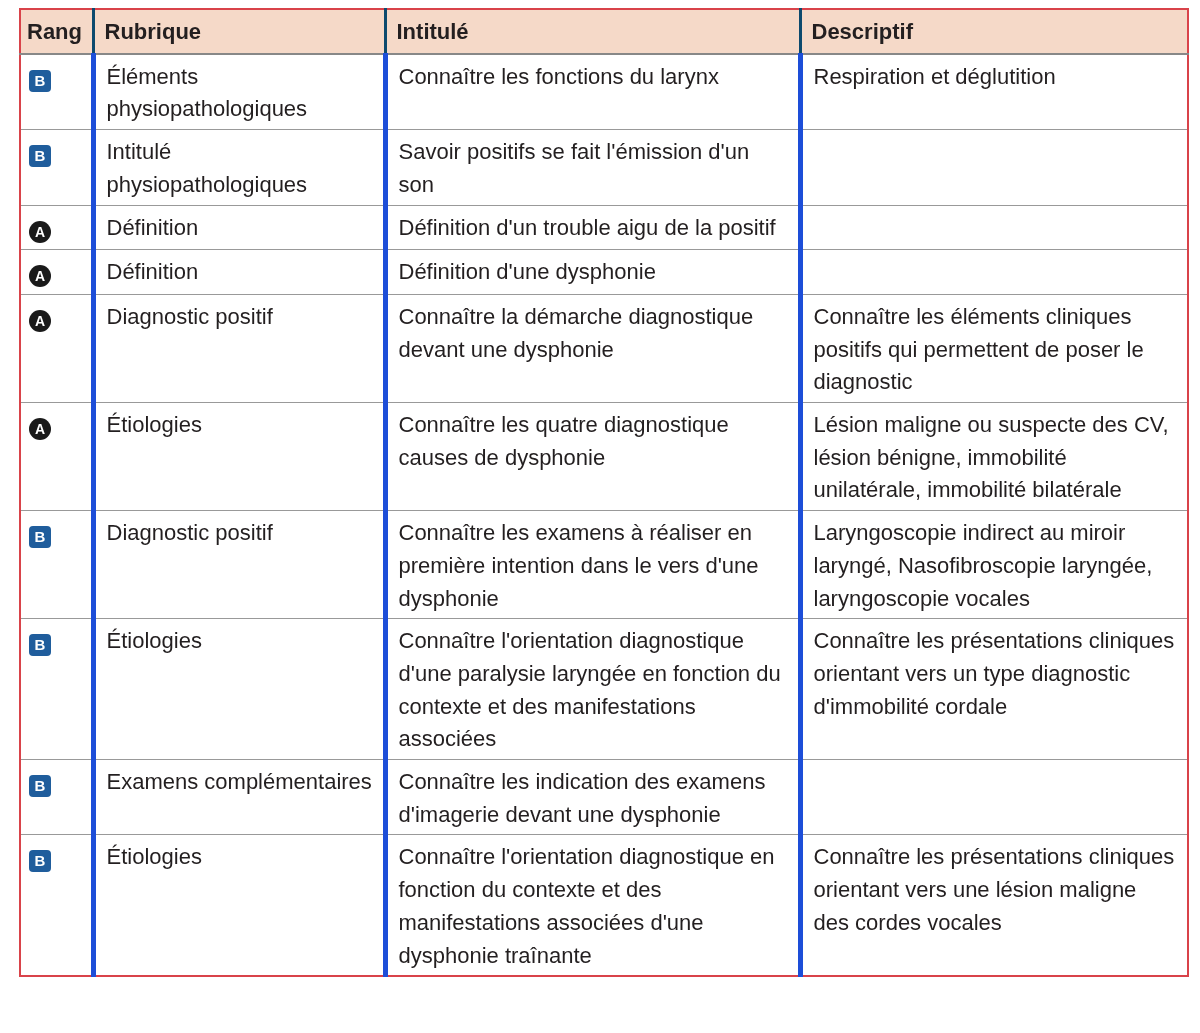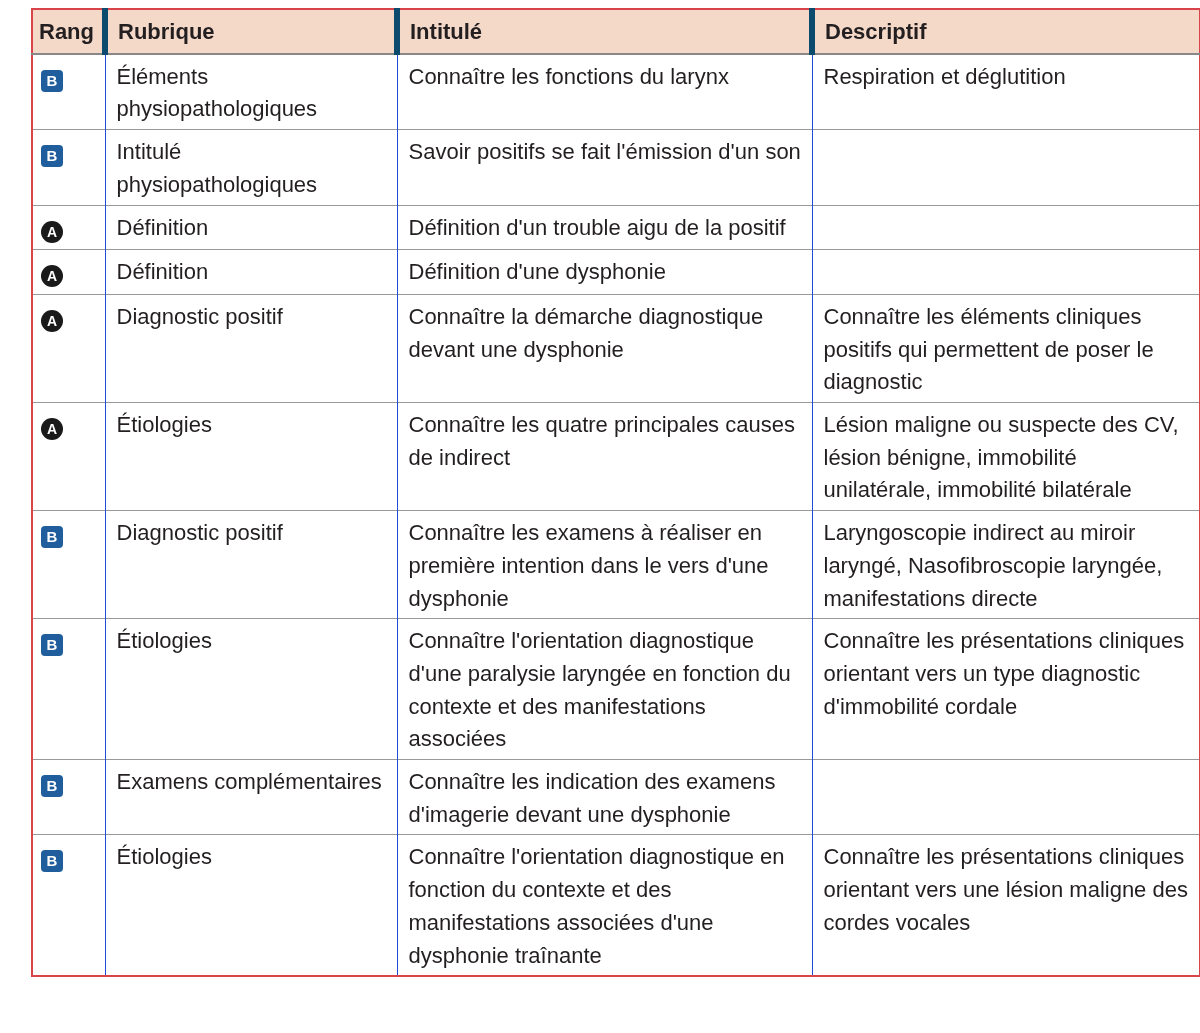--- a/index.html
+++ b/index.html
@@ -1,25 +1,25 @@
 <!DOCTYPE html>
 <html><head>
 <meta charset="utf-8">
 <style>
   html, body { margin: 0; padding: 0; background: #ffffff; }
   body { width: 1200px; height: 1033px; overflow: hidden; font-family: "Liberation Sans", sans-serif; color: #231f20; }
-  .table-wrap { position: absolute; left: 19px; top: 8px; width: 1168px; margin-left: 12px; }
+  .table-wrap { position: absolute; left: 19px; top: 8px; width: 1168px; }
   table { border-collapse: collapse; width: 1168px; table-layout: fixed; font-size: 22px; line-height: 32.7px; border: 2px solid #d9434a; }
   col.c-rang { width: 73px; }
   col.c-rub { width: 292px; }
   col.c-int { width: 415px; }
   col.c-desc { width: 388px; }
-  thead th { background: #f5d9c8; text-align: left; font-weight: bold; padding: 6px 10px 4px 10px; border-left: 6px solid #0c4a6e; border-bottom: 2px solid #888; height: 30px; }
+  thead th { background: #f5d9c8; text-align: left; font-weight: bold; padding: 6px 10px 4px 10px; border-left: 3px solid #0c4a6e; border-bottom: 2px solid #888; height: 30px; }
   thead th:first-child { border-left: none; padding-left: 6px; }
-  tbody td { vertical-align: top; padding: 6px 10px 3px 11px; border-left: 1px solid #1d4ed8; border-top: 1px solid #999; }
+  tbody td { vertical-align: top; padding: 6px 10px 3px 11px; border-left: 5px solid #1d4ed8; border-top: 1px solid #999; }
   tbody td:first-child { border-left: none; padding-left: 8px; padding-top: 8px; }
   tbody tr:first-child td { border-top: none; }
   .badge-b { display: inline-block; width: 22px; height: 22px; background: #1f5d9c; color: #fff; border-radius: 4px; font-weight: bold; font-size: 15px; line-height: 22px; text-align: center; }
   .badge-a { display: inline-block; width: 22px; height: 22px; background: #1a1a1a; color: #fff; border-radius: 50%; font-weight: bold; font-size: 14px; line-height: 22px; text-align: center; }
 </style>
 </head>
 <body>
 
 <div class="table-wrap">
   <table>
@@ -64,28 +64,28 @@
         </tr>
         <tr>
           <td><span class="badge-a">A</span></td>
           <td>Diagnostic positif</td>
           <td>Connaître la démarche diagnostique devant une dysphonie</td>
           <td>Connaître les éléments cliniques positifs qui permettent de poser le diagnostic</td>
         </tr>
         <tr>
           <td><span class="badge-a">A</span></td>
           <td>Étiologies</td>
-          <td>Connaître les quatre principales causes de indirect</td>
+          <td>Connaître les quatre diagnostique causes de dysphonie</td>
           <td>Lésion maligne ou suspecte des CV, lésion bénigne, immobilité unilatérale, immobilité bilatérale</td>
         </tr>
         <tr>
           <td><span class="badge-b">B</span></td>
           <td>Diagnostic positif</td>
           <td>Connaître les examens à réaliser en première intention dans le vers d'une dysphonie</td>
-          <td>Laryngoscopie indirect au miroir laryngé, Nasofibroscopie laryngée, manifestations directe</td>
+          <td>Laryngoscopie indirect au miroir laryngé, Nasofibroscopie laryngée, laryngoscopie vocales</td>
         </tr>
         <tr>
           <td><span class="badge-b">B</span></td>
           <td>Étiologies</td>
           <td>Connaître l'orientation diagnostique d'une paralysie laryngée en fonction du contexte et des manifestations associées</td>
           <td>Connaître les présentations cliniques orientant vers un type diagnostic d'immobilité cordale</td>
         </tr>
         <tr>
           <td><span class="badge-b">B</span></td>
           <td>Examens complémentaires</td>

